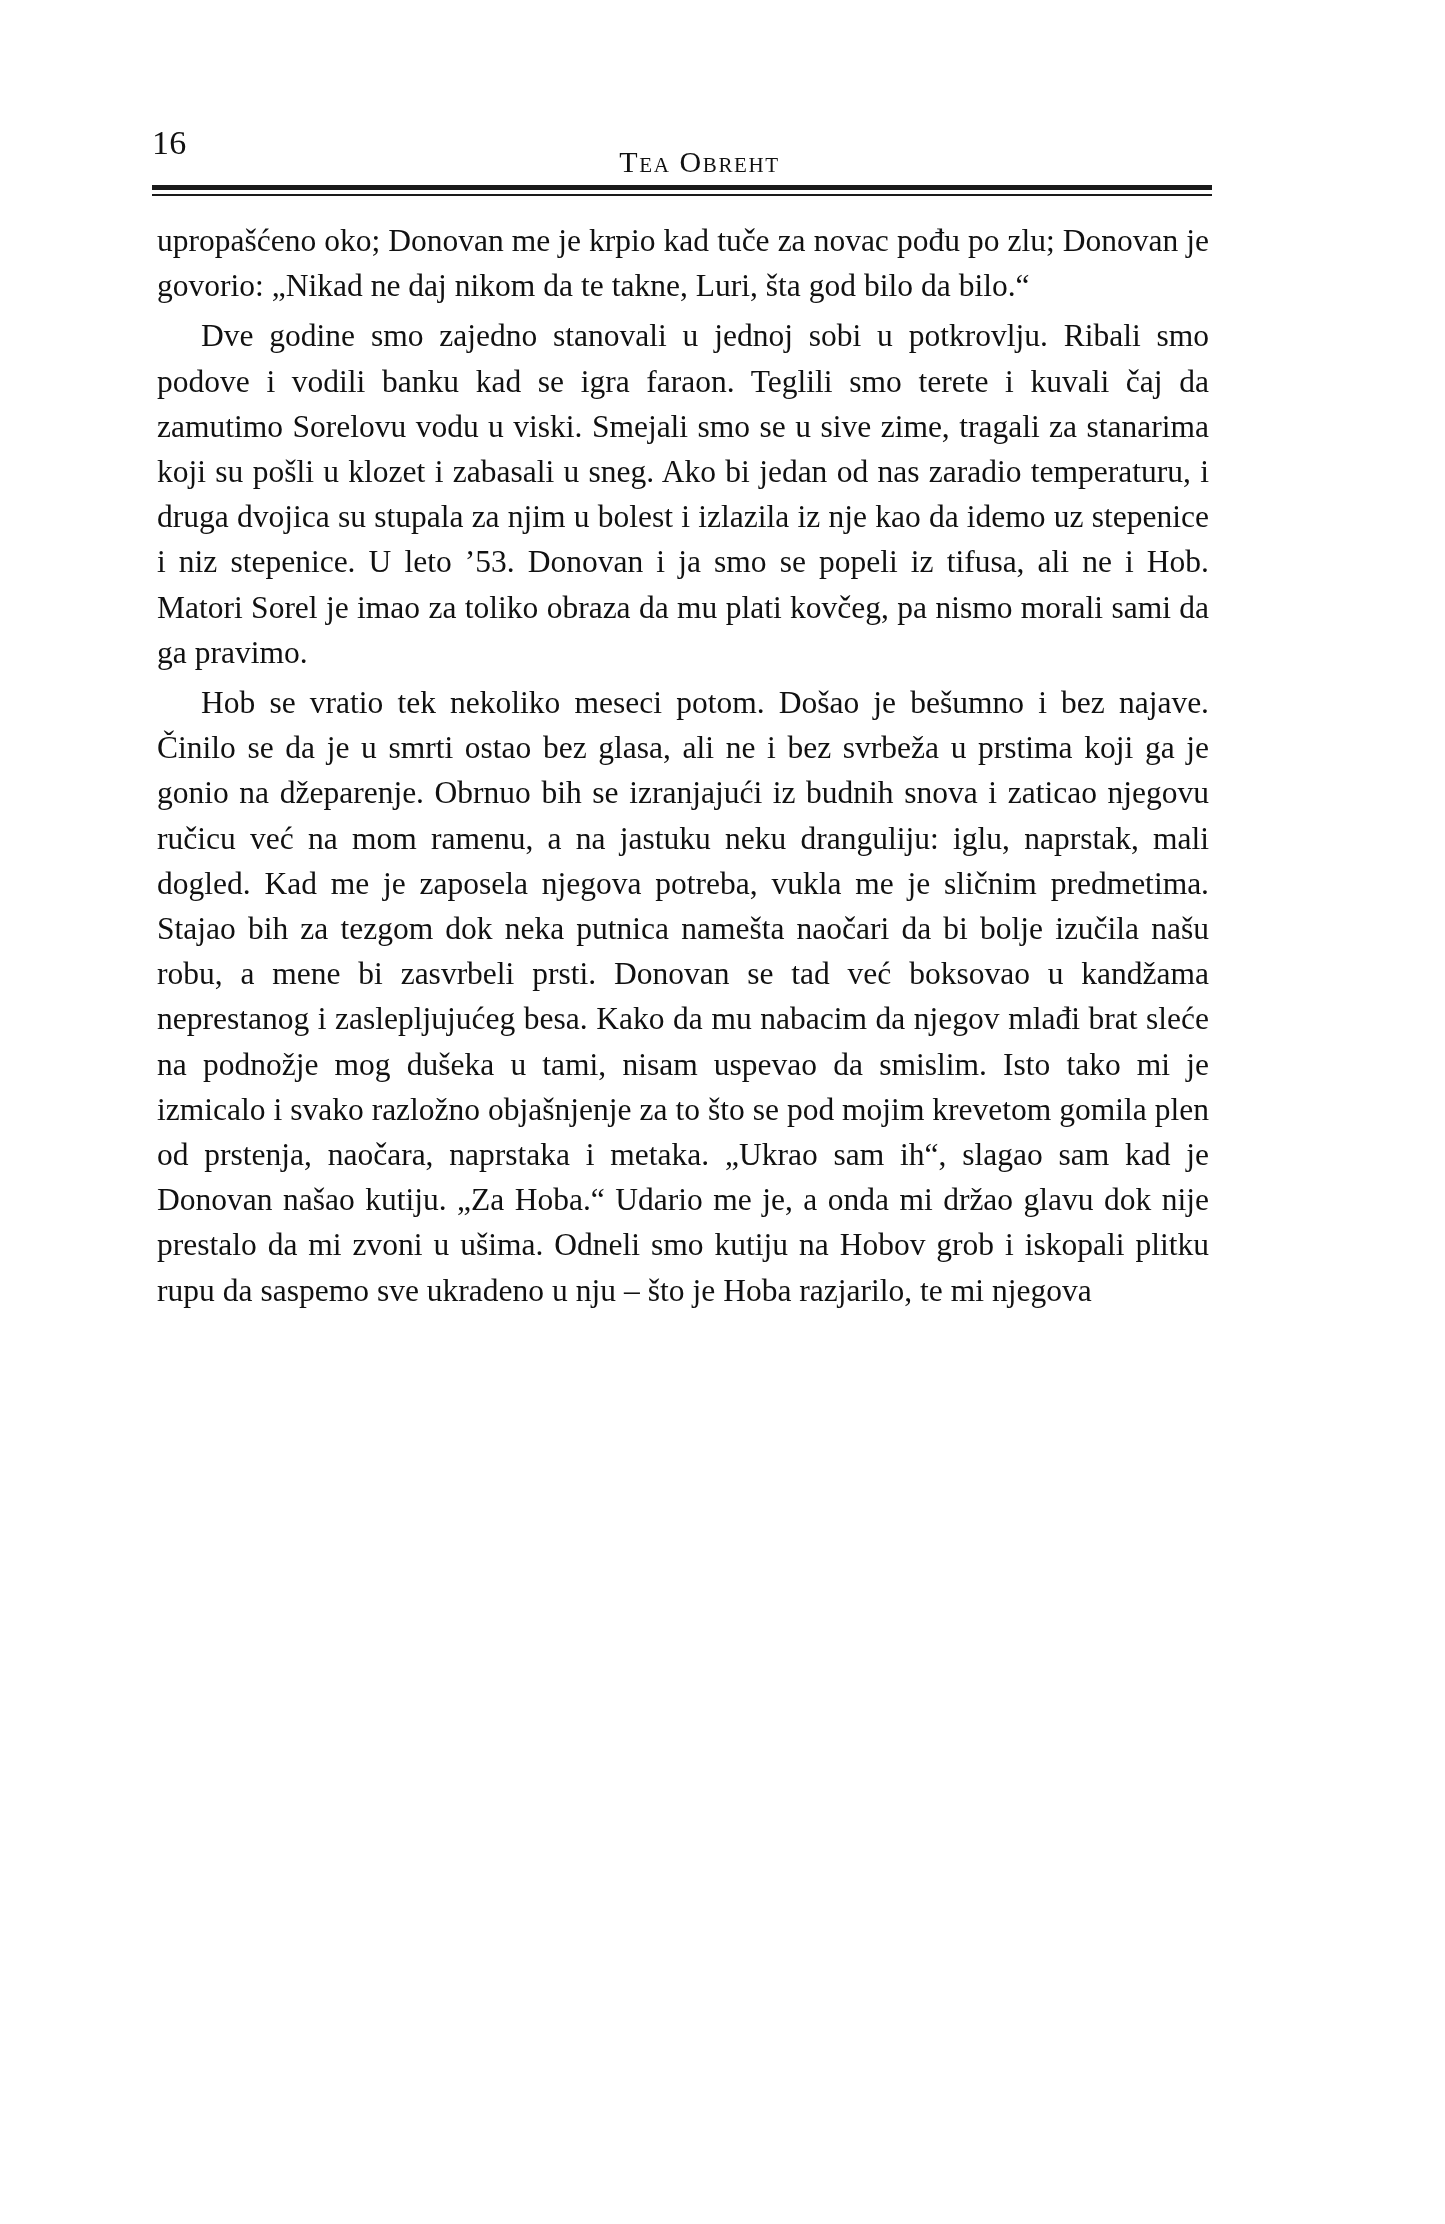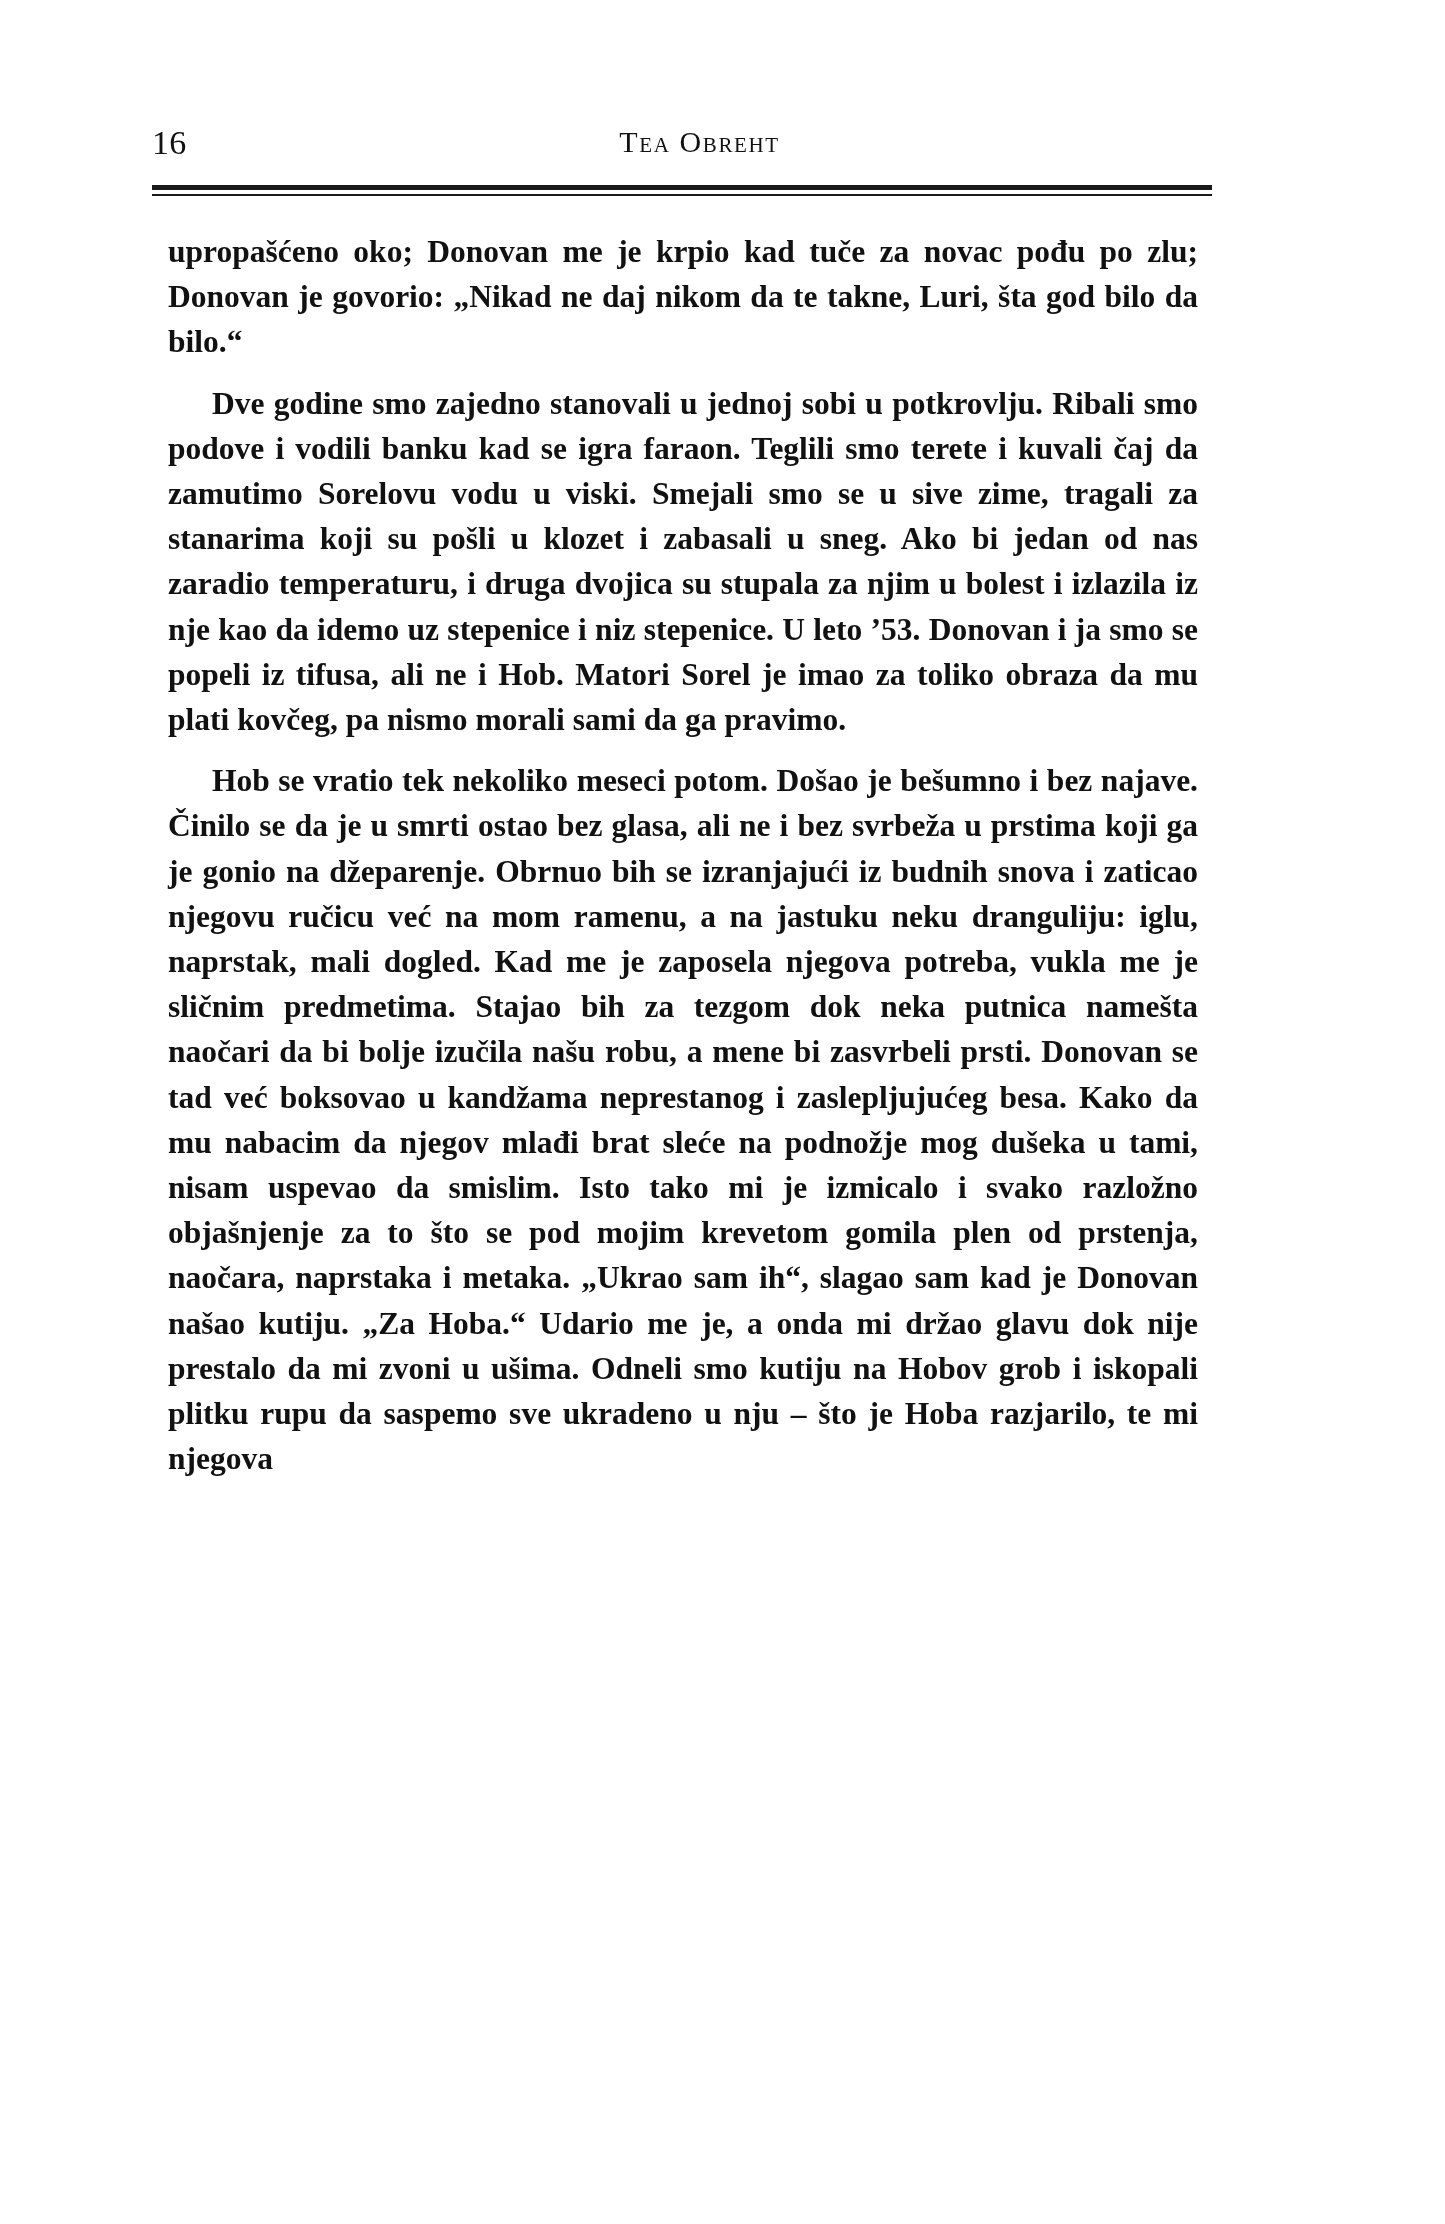--- a/index.html
+++ b/index.html
@@ -35,21 +35,21 @@
     left: 0;
     top: 0;
     font-size: 34px;
     line-height: 46px;
     color: #111111;
     letter-spacing: 0.2px;
   }
   .author-name {
     position: absolute;
     left: 0;
-    top: 0;
+    top: 20px;
     width: 1060px;
     text-align: center;
     font-size: 30px;
     line-height: 44px;
     color: #111111;
     font-variant: small-caps;
     letter-spacing: 1.6px;
     padding-left: 35px;
     box-sizing: border-box;
   }
@@ -85,23 +85,22 @@
     width: 1062px;
     font-size: 31.5px;
     line-height: 45.2px;
     text-align: justify;
     text-justify: inter-word;
     color: #111111;
     hyphens: none;
     word-spacing: 0.1px;
   }
   .body-text p {
-    margin: 16px;
+    margin: 5px;
     text-indent: 0;
-    font-weight: bold;
   }
   .body-text p.indented {
     text-indent: 44px;
   }
   .body-text p:last-child {
     text-align: justify;
   }
 </style>
 </head>
 <body>

